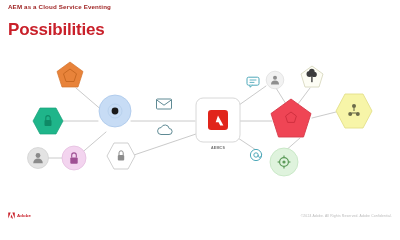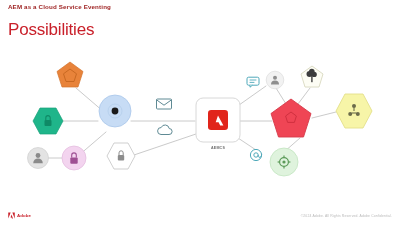--- a/index.html
+++ b/index.html
@@ -13,21 +13,21 @@
   .slide{position:absolute;inset:0;background:#fff;}
 
   
   .eyebrow{
     position:absolute;left:8px;top:3px;
     font-size:6.2px;font-weight:700;color:#9b1c1c;
     letter-spacing:.15px;white-space:nowrap;
   }
   .title{
     position:absolute;left:8px;top:20px;
-    font-size:17px;font-weight:400;color:#c9202a;
+    font-size:17px;font-weight:700;color:#c9202a;
     letter-spacing:-.2px;white-space:nowrap;
   }
 
   
   .canvas{position:absolute;left:0;top:46px;width:400px;height:152px;}
   .canvas svg{position:absolute;left:0;top:0;}
 
   .node{position:absolute;}
   .node-label{
     position:absolute;left:50%;transform:translateX(-50%);

